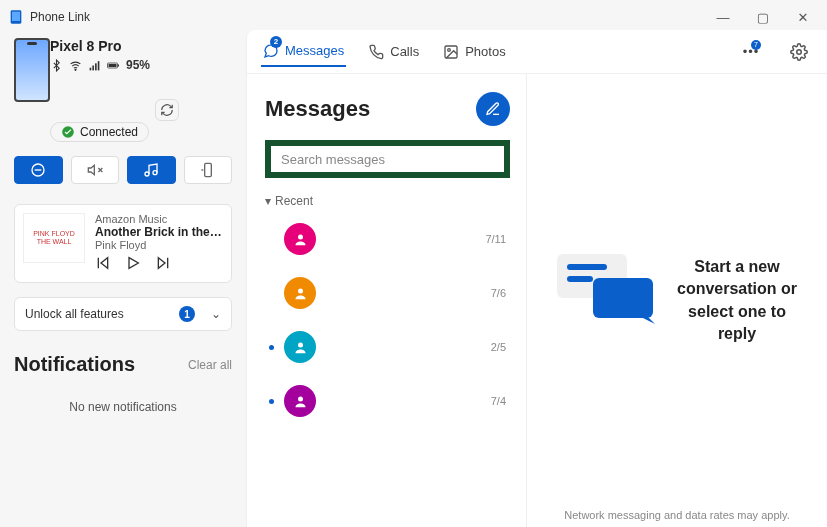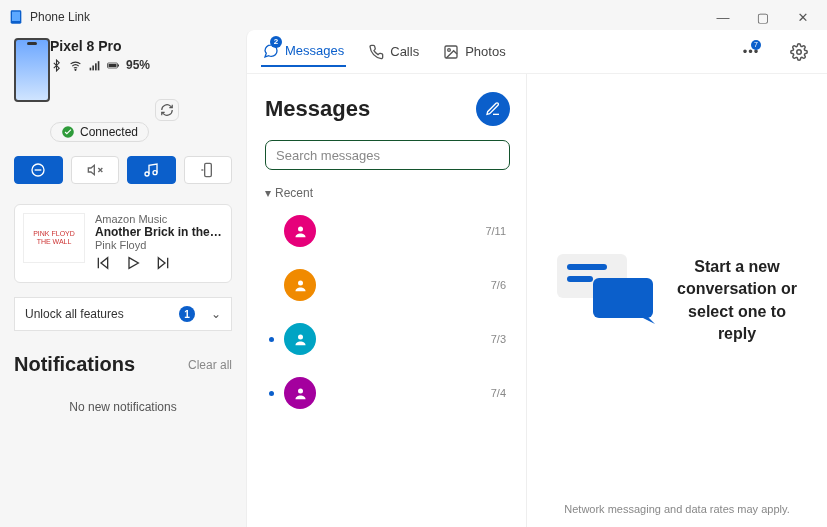--- a/index.html
+++ b/index.html
@@ -24,21 +24,21 @@
   .action-btn { flex: 1; height: 28px; border-radius: 4px; display:flex;align-items:center;justify-content:center; background:#fff; border:1px solid #ddd; color:#555;}
   .action-btn.primary { background:#0b5fcb; color:#fff; border-color:#0b5fcb; }
   .media-card { margin-top: 20px; border:1px solid #e2e2e2; border-radius:6px; background:#fff; padding:8px; display:flex; gap:10px; }
   .album-art{width:62px;height:50px;background:#fff;border:1px solid #eee;position:relative;display:flex;align-items:center;justify-content:center;font-size:7px;color:#c33;line-height:1;text-align:center;}
   .album-art .wall{font-family:cursive;}
   .media-meta{flex:1;min-width:0;}
   .media-meta .source{font-size:11px;color:#666;}
   .media-meta .track{font-size:12px;font-weight:600;white-space:nowrap;overflow:hidden;text-overflow:ellipsis;}
   .media-meta .artist{font-size:11px;color:#666;}
   .media-controls{display:flex;gap:14px;margin-top:4px;color:#333;}
-  .unlock-row{margin-top:14px;background:#fff;border:1px solid #e2e2e2;border-radius:0;height:34px;display:flex;align-items:center;padding:0 10px;font-size:12px;color:#333;gap:8px;}
+  .unlock-row{margin-top:14px;background:#fff;border:1px solid #e2e2e2;border-radius:6px;height:34px;display:flex;align-items:center;padding:0 10px;font-size:12px;color:#333;gap:8px;}
   .unlock-row .chev{color:#555;}
   .badge{background:#0b5fcb;color:#fff;border-radius:50%;min-width:16px;height:16px;display:inline-flex;align-items:center;justify-content:center;font-size:10px;font-weight:600;margin-left:auto;}
   .notif-header{display:flex;align-items:center;margin-top:22px;}
   .notif-header h3{font-size:20px;font-weight:600;color:#222;}
   .notif-header .clear{margin-left:auto;font-size:12px;color:#888;}
   .notif-empty{text-align:center;color:#555;font-size:12px;margin-top:24px;}
 
   .main { flex:1; background:#fff; border-top-left-radius:8px; display:flex; flex-direction:column; border-left:1px solid #eee;}
   .topnav { height:44px; display:flex; align-items:center; padding:0 14px; gap:20px; border-bottom:1px solid #f0f0f0;}
   .navtab{display:flex;align-items:center;gap:6px;font-size:13px;color:#444;padding:6px 2px;position:relative;}
@@ -47,32 +47,32 @@
   .nav-badge{position:absolute;top:-1px;left:9px;background:#0b5fcb;color:#fff;border-radius:50%;width:12px;height:12px;font-size:8px;display:flex;align-items:center;justify-content:center;font-weight:700;}
   .topnav .spacer{flex:1;}
   .iconbtn{width:28px;height:28px;display:flex;align-items:center;justify-content:center;color:#444;position:relative;border-radius:4px;}
   .dotbadge{position:absolute;top:2px;right:4px;width:10px;height:10px;border-radius:50%;background:#0b5fcb;color:#fff;font-size:7px;display:flex;align-items:center;justify-content:center;}
 
   .split{flex:1;display:flex;min-height:0;}
   .msgs{width:280px;border-right:1px solid #eee;padding:18px 16px 0 18px;display:flex;flex-direction:column;min-height:0;}
   .msgs-head{display:flex;align-items:center;margin-bottom:14px;}
   .msgs-head h2{font-size:22px;font-weight:600;}
   .compose{margin-left:auto;width:34px;height:34px;border-radius:50%;background:#0b5fcb;display:flex;align-items:center;justify-content:center;color:#fff;}
-  .search{border:1px solid #14532d;border-radius:7px;height:30px;padding:13px 10px;display:flex;align-items:center;color:#888;font-size:13px;}
+  .search{border:6px solid #14532d;border-radius:0;height:30px;padding:13px 10px;display:flex;align-items:center;color:#888;font-size:13px;}
   .section-label{display:flex;align-items:center;gap:4px;color:#666;font-size:12px;margin:16px 0 4px 0;}
   .thread{display:flex;align-items:center;height:54px;gap:10px;padding:0 4px;}
   .thread .unread-dot{width:5px;height:5px;border-radius:50%;background:#0b5fcb;visibility:hidden;}
   .thread.unread .unread-dot{visibility:visible;}
   .avatar{width:32px;height:32px;border-radius:50%;display:flex;align-items:center;justify-content:center;color:#fff;}
   .avatar svg{width:15px;height:15px;}
   .thread .date{margin-left:auto;font-size:11px;color:#888;}
   .empty{flex:1;display:flex;flex-direction:row;align-items:center;justify-content:center;padding:20px;text-align:center;position:relative;}
   .empty .illus{margin-bottom:24px;}
   .empty h3{font-size:16px;font-weight:600;color:#222;max-width:300px;line-height:1.4;}
-  .empty .footer{position:absolute;bottom:12px;font-size:11px;color:#888;margin-top:20px;}
+  .empty .footer{position:absolute;bottom:6px;font-size:11px;color:#888;margin-top:20px;}
 </style>
 </head>
 <body>
 
 <div class="titlebar">
   <span class="app-icon">
     <svg viewBox="0 0 24 24" width="16" height="16">
         <rect x="4" y="2" width="16" height="20" rx="2" fill="#0b5fcb"></rect>
         <rect x="6" y="4" width="12" height="14" fill="#5ca8ff"></rect>
       </svg>
@@ -281,21 +281,21 @@
     <span class="date">7/6</span>
             </div>
             <div class="thread unread">
     <span class="unread-dot"></span>
     <span class="avatar" style="background:#00a4c4">
       <svg viewBox="0 0 24 24" fill="#fff">
                   <circle cx="12" cy="8" r="4"></circle>
                   <path d="M4 21c0-4 4-6 8-6s8 2 8 6"></path>
                 </svg>
     </span>
-    <span class="date">7/3</span>
+    <span class="date">2/5</span>
             </div>
             <div class="thread unread">
     <span class="unread-dot"></span>
     <span class="avatar" style="background:#a4009e">
       <svg viewBox="0 0 24 24" fill="#fff">
                   <circle cx="12" cy="8" r="4"></circle>
                   <path d="M4 21c0-4 4-6 8-6s8 2 8 6"></path>
                 </svg>
     </span>
     <span class="date">7/4</span>

